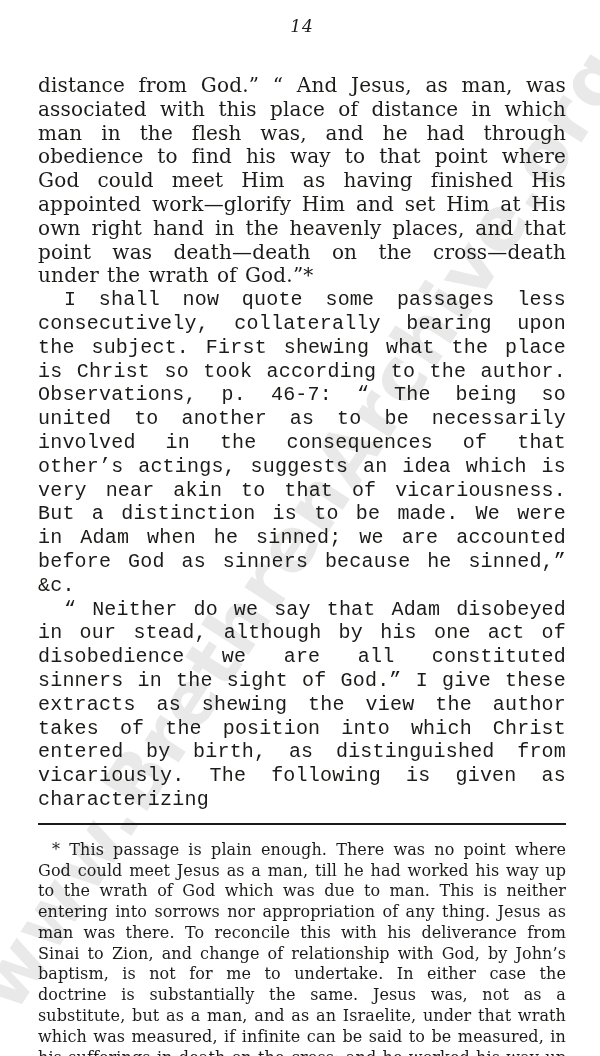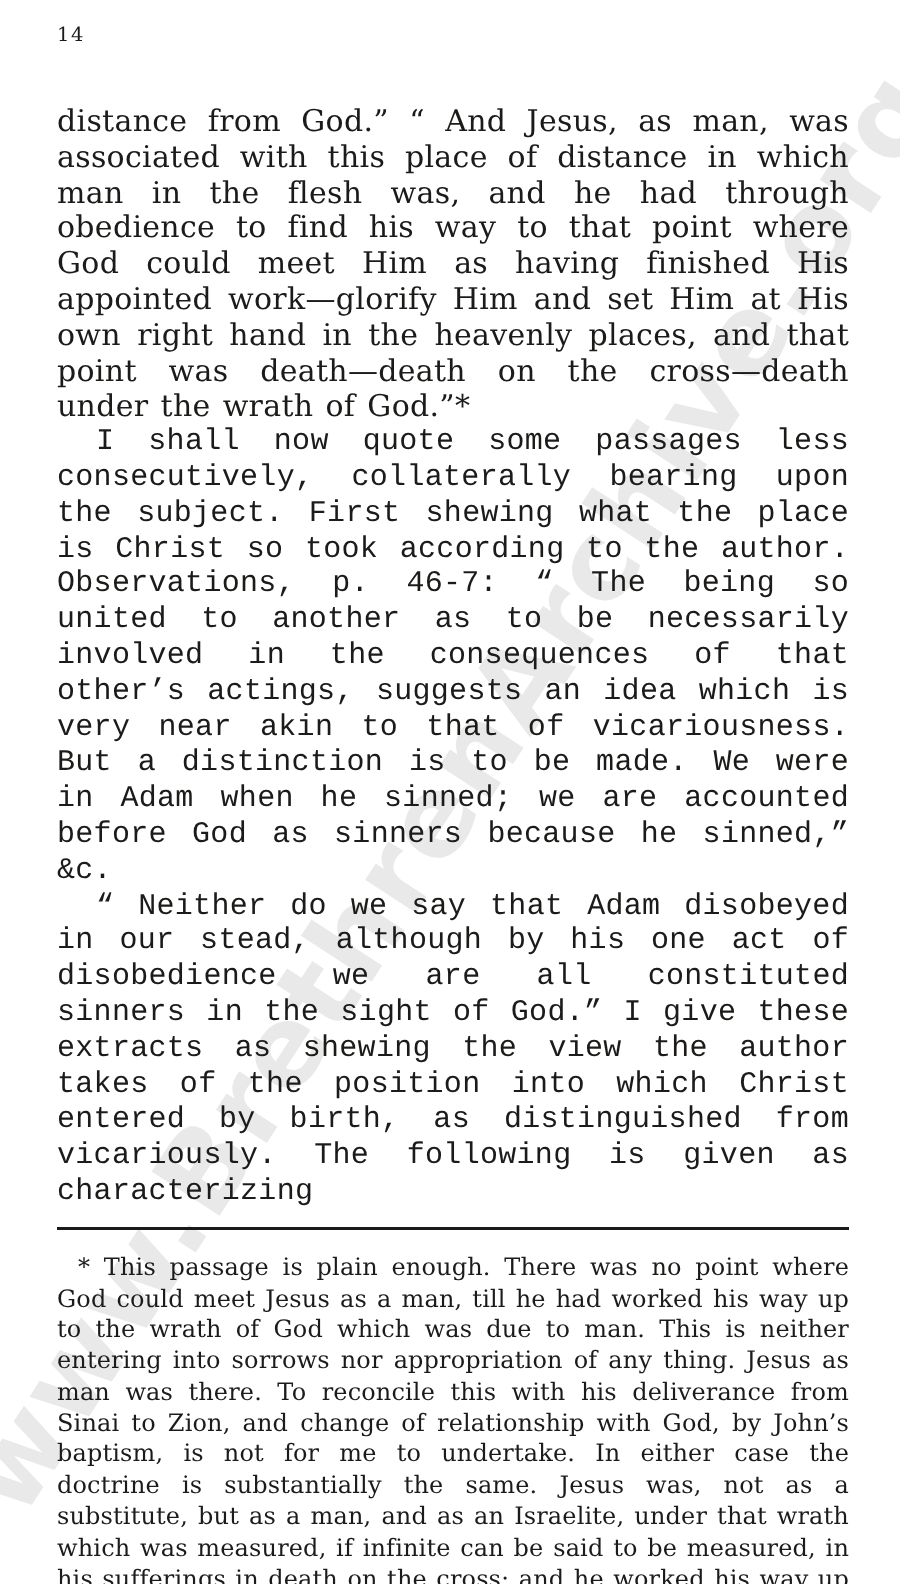--- a/index.html
+++ b/index.html
@@ -30,24 +30,25 @@
     color: rgba(154, 154, 154, 0.22);
     z-index: 0;
     pointer-events: none;
   }
   .content-layer {
     position: relative;
     z-index: 1;
     padding: 16px 34px 0 38px;
   }
   .page-number {
-    text-align: left;
-    font-size: 13px;
+    text-align: center;
+    font-size: 17px;
     letter-spacing: 1px;
     margin: 0 0 38px 0;
+    font-style: italic;
   }
   .body-text {
     font-size: 20px;
     line-height: 23.8px;
     text-align: justify;
     letter-spacing: 0.2px;
     word-spacing: 1.5px;
   }
   .body-text p {
     margin: 0;

